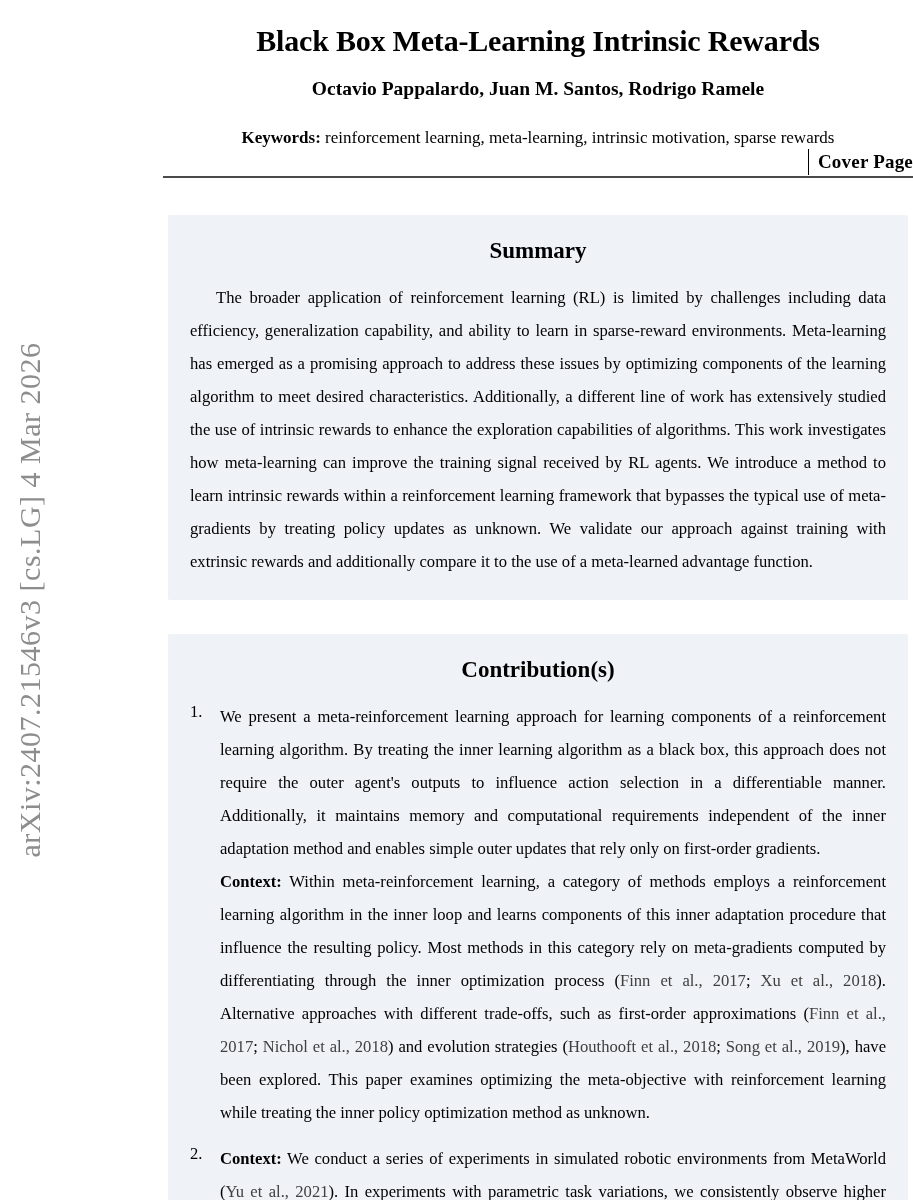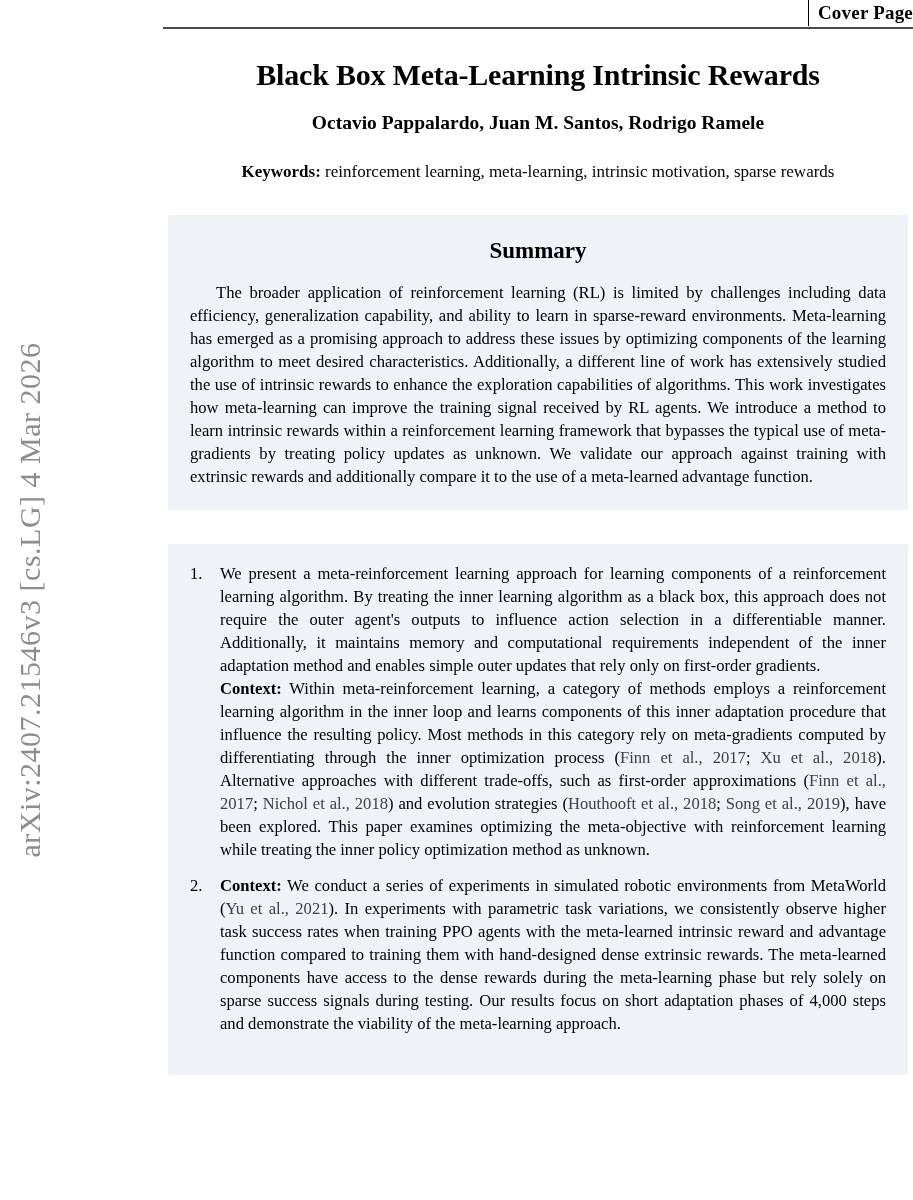--- a/index.html
+++ b/index.html
@@ -121,21 +121,21 @@
   }
   .section-heading {
     text-align: center;
     font-size: 23px;
     font-weight: bold;
     line-height: 28px;
     margin: 4px 0 16px 0;
   }
   .body-text {
     font-size: 16.6px;
-    line-height: 23px;
+    line-height: 33px;
     text-align: justify;
     text-justify: inter-word;
     hyphens: none;
     margin: 0;
   }
   .indent-first {
     text-indent: 26px;
   }
 
   
@@ -171,41 +171,42 @@
   }
 </style>
 </head>
 <body>
 
 <div id="arxiv-stamp">
   <span class="stamp-text">arXiv:2407.21546v3  [cs.LG]  4 Mar 2026</span>
 </div>
 
 <div id="page-column">
-
-  <div id="running-header">
-    <div class="header-divider"></div>
-    <div class="header-title">Cover Page</div>
-    <div class="header-rule"></div>
-  </div>
 
   <div id="title-block">
     <h1 id="paper-title">Black Box Meta-Learning Intrinsic Rewards</h1>
     <div id="author-list">Octavio Pappalardo, Juan M. Santos, Rodrigo Ramele</div>
     <div id="keywords-line">
       <span class="kw-label">Keywords:</span><span> reinforcement learning, meta-learning, intrinsic motivation, sparse rewards</span>
     </div>
   </div>
 
+  <div id="running-header">
+    <div class="header-divider"></div>
+    <div class="header-title">Cover Page</div>
+    <div class="header-rule"></div>
+  </div>
+
   <section id="summary-card" class="section-card">
     <h2 class="section-heading">Summary</h2>
     <p class="body-text indent-first">The broader application of reinforcement learning (RL) is limited by challenges including data efficiency, generalization capability, and ability to learn in sparse-reward environments. Meta-learning has emerged as a promising approach to address these issues by optimizing components of the learning algorithm to meet desired characteristics. Additionally, a different line of work has extensively studied the use of intrinsic rewards to enhance the exploration capabilities of algorithms. This work investigates how meta-learning can improve the training signal received by RL agents. We introduce a method to learn intrinsic rewards within a reinforcement learning framework that bypasses the typical use of meta-gradients by treating policy updates as unknown. We validate our approach against training with extrinsic rewards and additionally compare it to the use of a meta-learned advantage function.</p>
   </section>
 
   <section id="contributions-card" class="section-card">
+    <h2 class="section-heading">Contribution(s)</h2>
     <ol id="contrib-list">
         <li>
           <span class="item-number">1.</span>
           <p class="body-text">We present a meta-reinforcement learning approach for learning components of a reinforcement learning algorithm. By treating the inner learning algorithm as a black box, this approach does not require the outer agent's outputs to influence action selection in a differentiable manner. Additionally, it maintains memory and computational requirements independent of the inner adaptation method and enables simple outer updates that rely only on first-order gradients.</p>
           <p class="body-text context-block"><span class="context-label">Context:</span><span> Within meta-reinforcement learning, a category of methods employs a reinforcement learning algorithm in the inner loop and learns components of this inner adaptation procedure that influence the resulting policy. Most methods in this category rely on meta-gradients computed by differentiating through the inner optimization process (</span><span class="cite">Finn et al., 2017</span><span>; </span><span class="cite">Xu et al., 2018</span><span>). Alternative approaches with different trade-offs, such as first-order approximations (</span><span class="cite">Finn et al., 2017</span><span>; </span><span class="cite">Nichol et al., 2018</span><span>) and evolution strategies (</span><span class="cite">Houthooft et al., 2018</span><span>; </span><span class="cite">Song et al., 2019</span><span>), have been explored. This paper examines optimizing the meta-objective with reinforcement learning while treating the inner policy optimization method as unknown.</span></p>
         </li>
         <li>
           <span class="item-number">2.</span>
           <p class="body-text context-block"><span class="context-label">Context:</span><span>  We conduct a series of experiments in simulated robotic environments from MetaWorld (</span><span class="cite">Yu et al., 2021</span><span>). In experiments with parametric task variations, we consistently observe higher task success rates when training PPO agents with the meta-learned intrinsic reward and advantage function compared to training them with hand-designed dense extrinsic rewards. The meta-learned components have access to the dense rewards during the meta-learning phase but rely solely on sparse success signals during testing. Our results focus on short adaptation phases of 4,000 steps and demonstrate the viability of the meta-learning approach.</span></p>
         </li>

